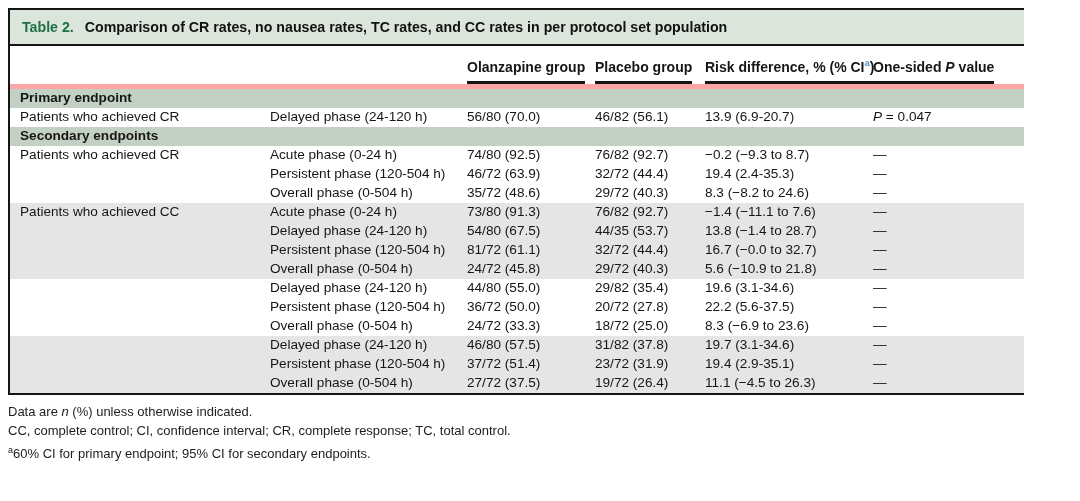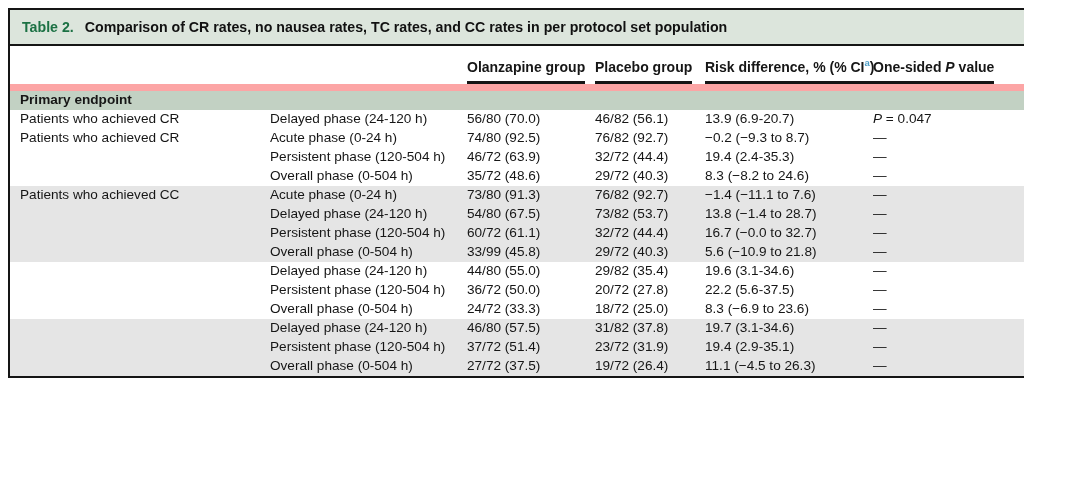--- a/index.html
+++ b/index.html
@@ -13,21 +13,21 @@
                padding:9px 10px 8px 12px; font-size:14.2px; font-weight:bold; line-height:17px; }
   .title-label { color:#1c7144; }
   .title-caption { color:#111; margin-left:11px; }
 
   table { width:100%; border-collapse:collapse; table-layout:fixed; }
   col.c1 { width:256px; } col.c2 { width:197px; } col.c3 { width:128px; }
   col.c4 { width:110px; } col.c5 { width:168px; }
 
   thead th { background:#fff; text-align:left; font-size:14px; font-weight:bold;
              vertical-align:bottom; padding:11px 4px 0 4px; white-space:nowrap; overflow:visible; }
-  thead tr { border-bottom:7px solid #fca5a5;margin-left:28px; }
+  thead tr { border-bottom:5px solid #fca5a5;margin-left:28px; }
   .h-label { display:inline-block; border-bottom:3px solid #161616; padding-bottom:6px; }
   .h-label:empty { border-bottom:none; }
   thead th sup { font-size:9.5px; }
   .sup-accent { color:#4a9cc6; }
 
   tbody td { font-size:13.6px; line-height:16px; padding:1.5px 4px; white-space:nowrap;
              vertical-align:middle; }
   tbody td.first { padding-left:10px; }
   tr.shade td { background:#e5e5e5; }
   tr.section td { background:#c2d1c3; font-weight:bold; }
@@ -71,20 +71,23 @@
             <td colspan="6" class="first">Primary endpoint</td>
           </tr>
           <tr class="">
             <td class="first">Patients who achieved CR</td>
             <td>Delayed phase (24-120 h)</td>
             <td>56/80 (70.0)</td>
             <td>46/82 (56.1)</td>
             <td>13.9 (6.9-20.7)</td>
             <td><i>P</i> = 0.047</td>
           </tr>
+          <tr class="section">
+            <td colspan="6" class="first">Secondary endpoints</td>
+          </tr>
           <tr class="">
             <td class="first">Patients who achieved CR</td>
             <td>Acute phase (0-24 h)</td>
             <td>74/80 (92.5)</td>
             <td>76/82 (92.7)</td>
             <td>−0.2 (−9.3 to 8.7)</td>
             <td>—</td>
           </tr>
           <tr class="">
             <td class="first"></td>
@@ -107,36 +110,36 @@
             <td>Acute phase (0-24 h)</td>
             <td>73/80 (91.3)</td>
             <td>76/82 (92.7)</td>
             <td>−1.4 (−11.1 to 7.6)</td>
             <td>—</td>
           </tr>
           <tr class="shade">
             <td class="first"></td>
             <td>Delayed phase (24-120 h)</td>
             <td>54/80 (67.5)</td>
-            <td>73/82 (53.7)</td>
+            <td>44/35 (53.7)</td>
             <td>13.8 (−1.4 to 28.7)</td>
             <td>—</td>
           </tr>
           <tr class="shade">
             <td class="first"></td>
             <td>Persistent phase (120-504 h)</td>
-            <td>60/72 (61.1)</td>
+            <td>81/72 (61.1)</td>
             <td>32/72 (44.4)</td>
             <td>16.7 (−0.0 to 32.7)</td>
             <td>—</td>
           </tr>
           <tr class="shade">
             <td class="first"></td>
             <td>Overall phase (0-504 h)</td>
-            <td>33/99 (45.8)</td>
+            <td>24/72 (45.8)</td>
             <td>29/72 (40.3)</td>
             <td>5.6 (−10.9 to 21.8)</td>
             <td>—</td>
           </tr>
           <tr class="">
             <td class="first"></td>
             <td>Delayed phase (24-120 h)</td>
             <td>44/80 (55.0)</td>
             <td>29/82 (35.4)</td>
             <td>19.6 (3.1-34.6)</td>
@@ -180,14 +183,19 @@
             <td>27/72 (37.5)</td>
             <td>19/72 (26.4)</td>
             <td>11.1 (−4.5 to 26.3)</td>
             <td>—</td>
           </tr>
         </tbody>
     </table>
 
   </div>
 
+  <div class="footnotes" id="footnotes">
+      <div class="fn-line">Data are <i>n</i> (%) unless otherwise indicated.</div>
+      <div class="fn-line">CC, complete control; CI, confidence interval; CR, complete response; TC, total control.</div>
+      <div class="fn-line"><sup>a</sup>60% CI for primary endpoint; 95% CI for secondary endpoints.</div>
+    </div>
 
 </div>
 
 </body></html>

